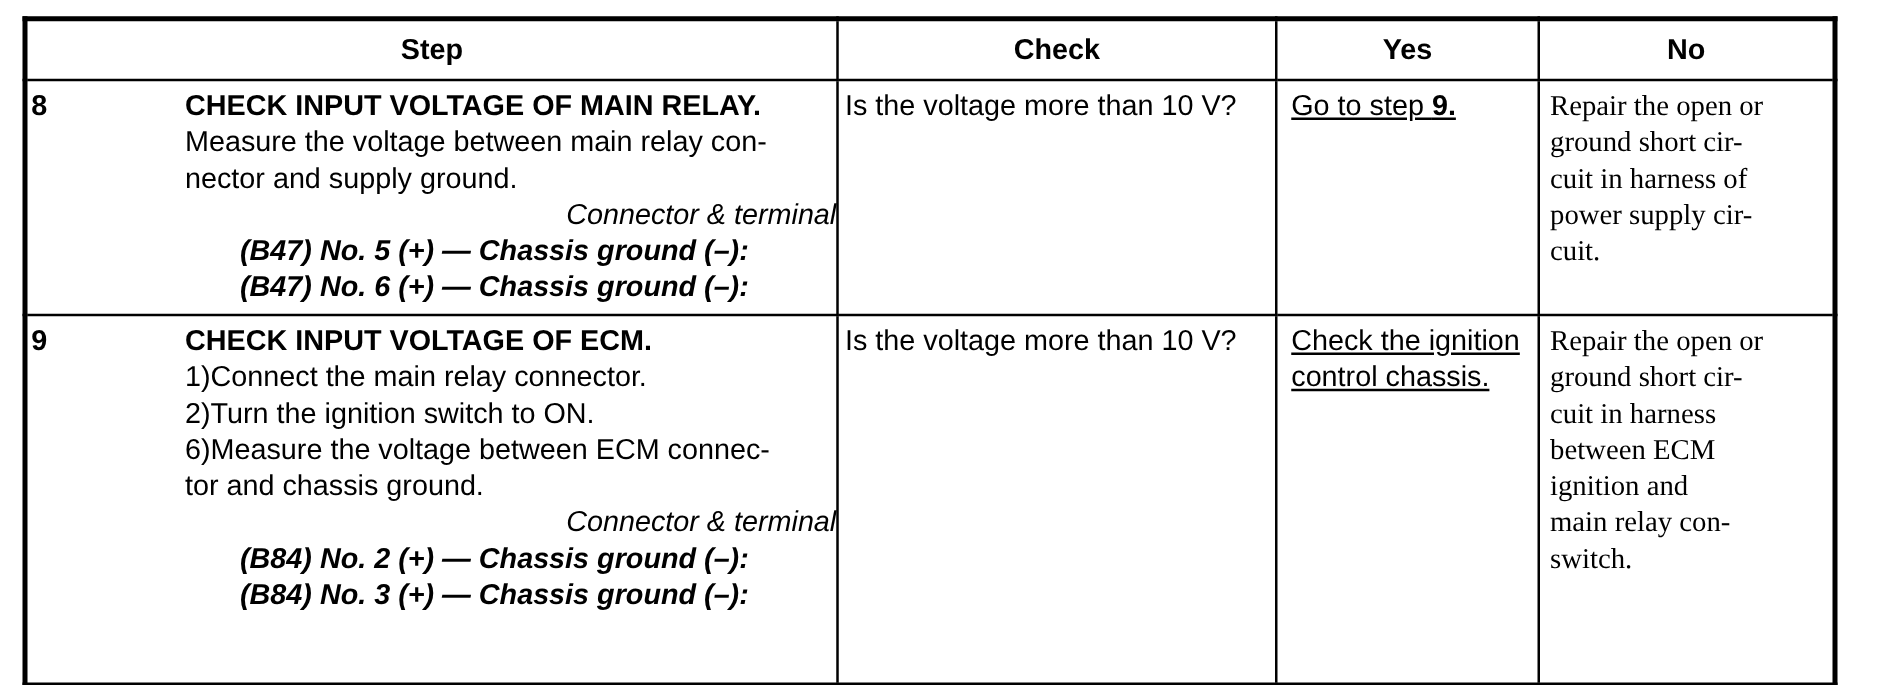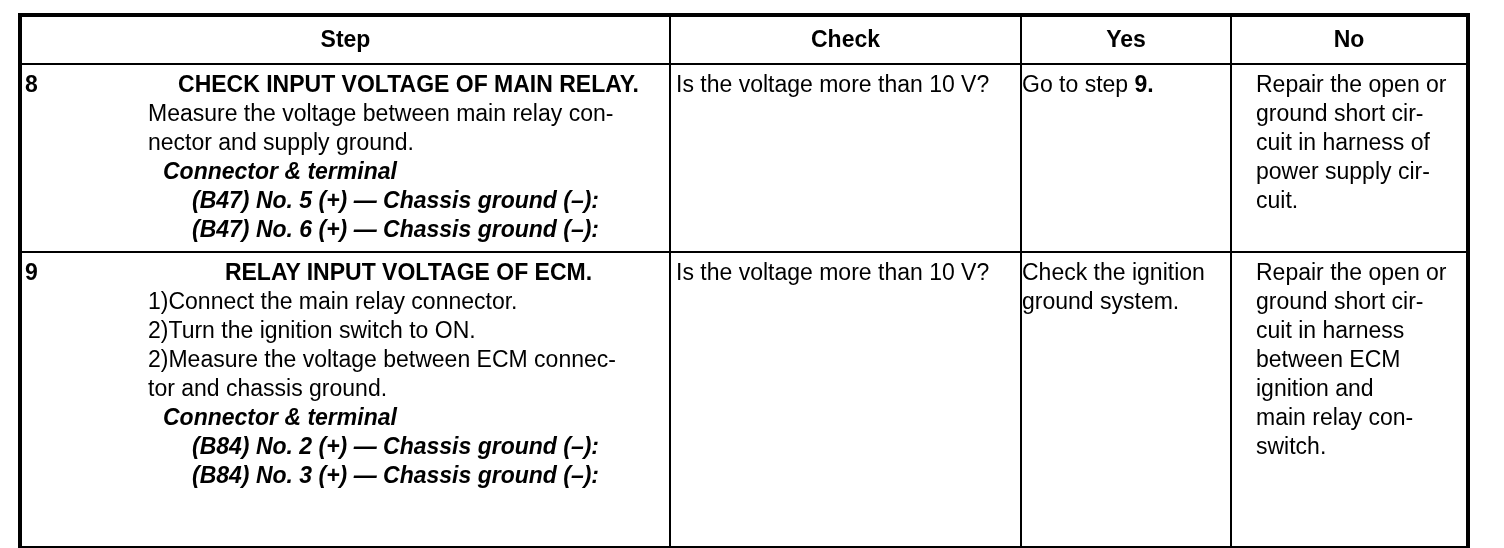--- a/index.html
+++ b/index.html
@@ -48,34 +48,35 @@
   td.step-cell { padding: 5px 0 0 0; }
   .step-cell-inner { display: flex; }
   .step-no {
     width: 123px;
     padding-left: 3px;
     font-weight: bold;
     flex: none;
   }
   .step-text { flex: 1; }
   .t-line { white-space: nowrap; }
-  .line-title { font-weight: bold; text-align: center; }
+  .line-title { font-weight: bold; }
   .line-connector {
-    font-weight: bold;
+    font-weight: normal;
     font-style: italic;
     padding-left: 15px;
+    text-align: right;
   }
   .line-terminal {
     font-weight: bold;
     font-style: italic;
     padding-left: 44px;
   }
   td.check-cell { padding-left: 5px; }
-  td.yes-cell { padding-left: 0; }
-  td.no-cell { padding-left: 24px; }
+  td.yes-cell { padding-left: 11px; text-decoration: underline; }
+  td.no-cell { padding-left: 8px; font-family: Liberation Serif, serif; }
   .bold { font-weight: bold; }
 </style>
 </head>
 <body>
 
 <table class="diag-table">
   <colgroup>
     <col style="width:650px">
     <col style="width:351px">
     <col style="width:210px">
@@ -116,37 +117,37 @@
         <div class="t-line">cuit in harness of</div>
         <div class="t-line">power supply cir-</div>
         <div class="t-line">cuit.</div>
       </td>
     </tr>
     <tr>
       <td class="step-cell">
         <div class="step-cell-inner">
           <div class="step-no">9</div>
           <div class="step-text">
-            <div class="t-line line-title">RELAY INPUT VOLTAGE OF ECM.</div>
+            <div class="t-line line-title">CHECK INPUT VOLTAGE OF ECM.</div>
             <div class="t-line">1)Connect the main relay connector.</div>
             <div class="t-line">2)Turn the ignition switch to ON.</div>
-            <div class="t-line">2)Measure the voltage between ECM connec-</div>
+            <div class="t-line">6)Measure the voltage between ECM connec-</div>
             <div class="t-line">tor and chassis ground.</div>
             <div class="t-line line-connector">Connector &amp; terminal</div>
             <div class="t-line line-terminal">(B84) No. 2 (+) — Chassis ground (–):</div>
             <div class="t-line line-terminal">(B84) No. 3 (+) — Chassis ground (–):</div>
           </div>
         </div>
       </td>
       <td class="check-cell">
         <div class="t-line">Is the voltage more than 10 V?</div>
       </td>
       <td class="yes-cell">
         <div class="t-line">Check the ignition</div>
-        <div class="t-line">ground system.</div>
+        <div class="t-line">control chassis.</div>
       </td>
       <td class="no-cell">
         <div class="t-line">Repair the open or</div>
         <div class="t-line">ground short cir-</div>
         <div class="t-line">cuit in harness</div>
         <div class="t-line">between ECM</div>
         <div class="t-line">ignition and</div>
         <div class="t-line">main relay con-</div>
         <div class="t-line">switch.</div>
       </td>

